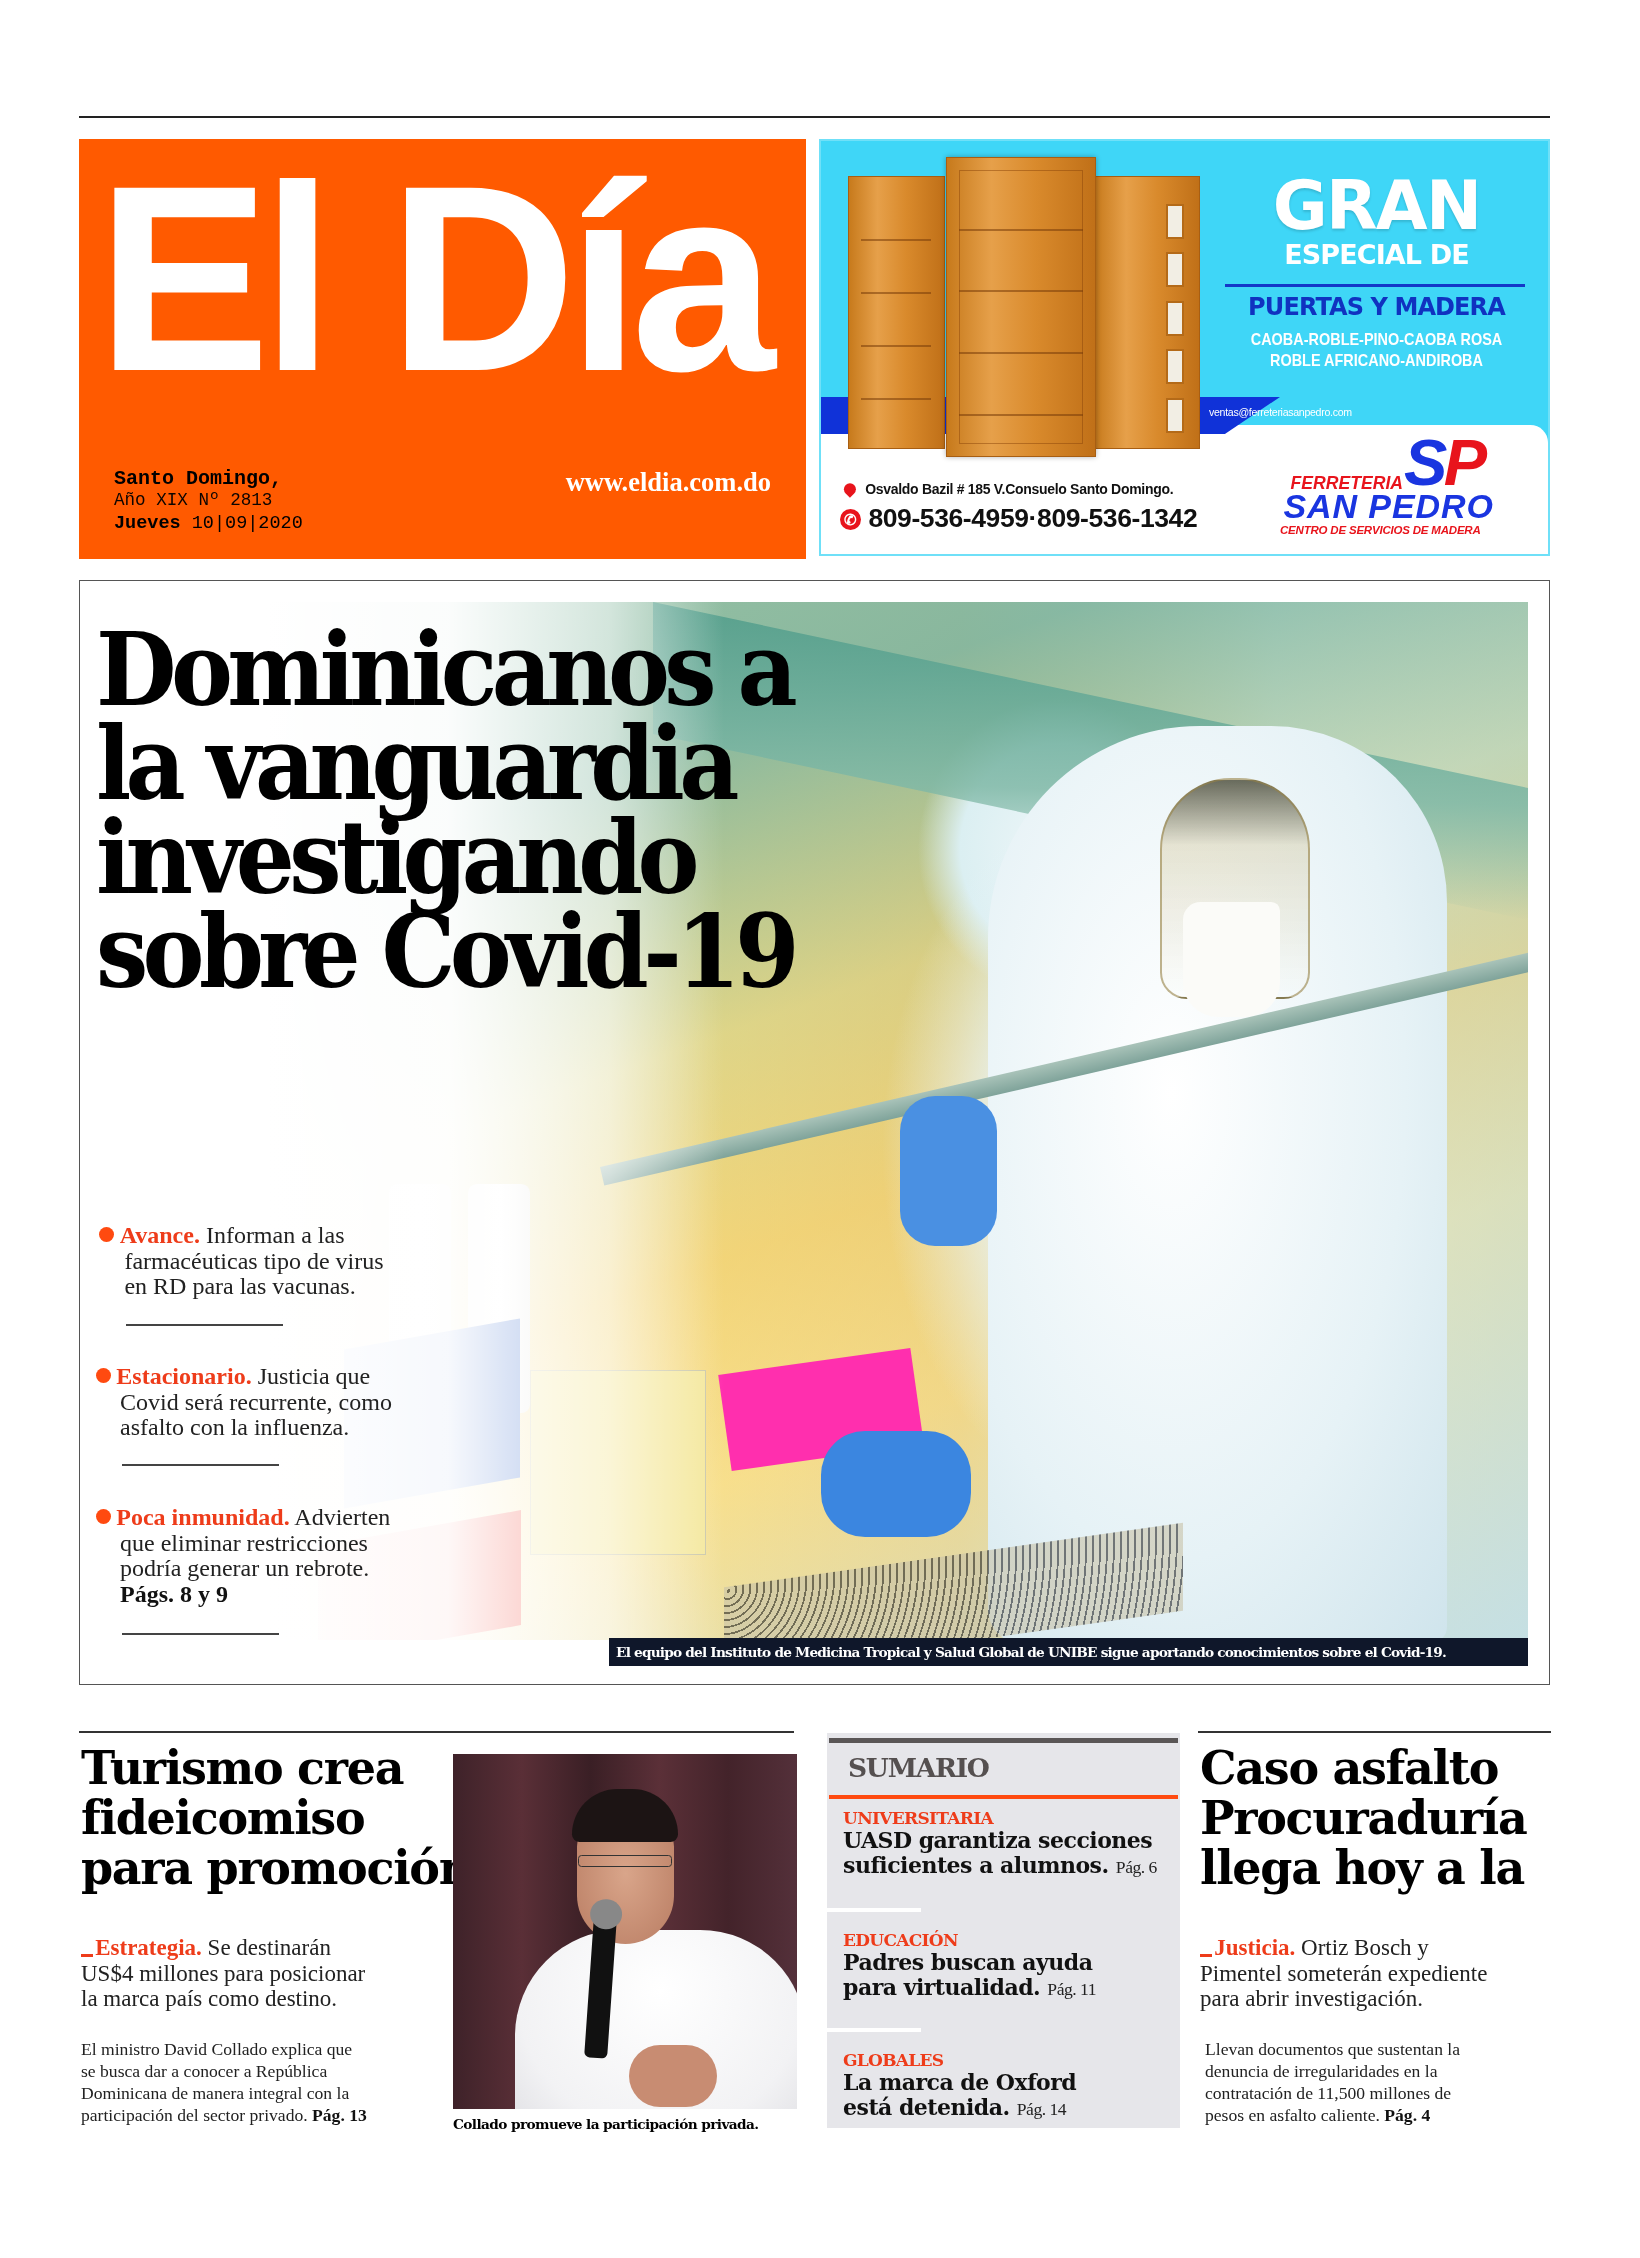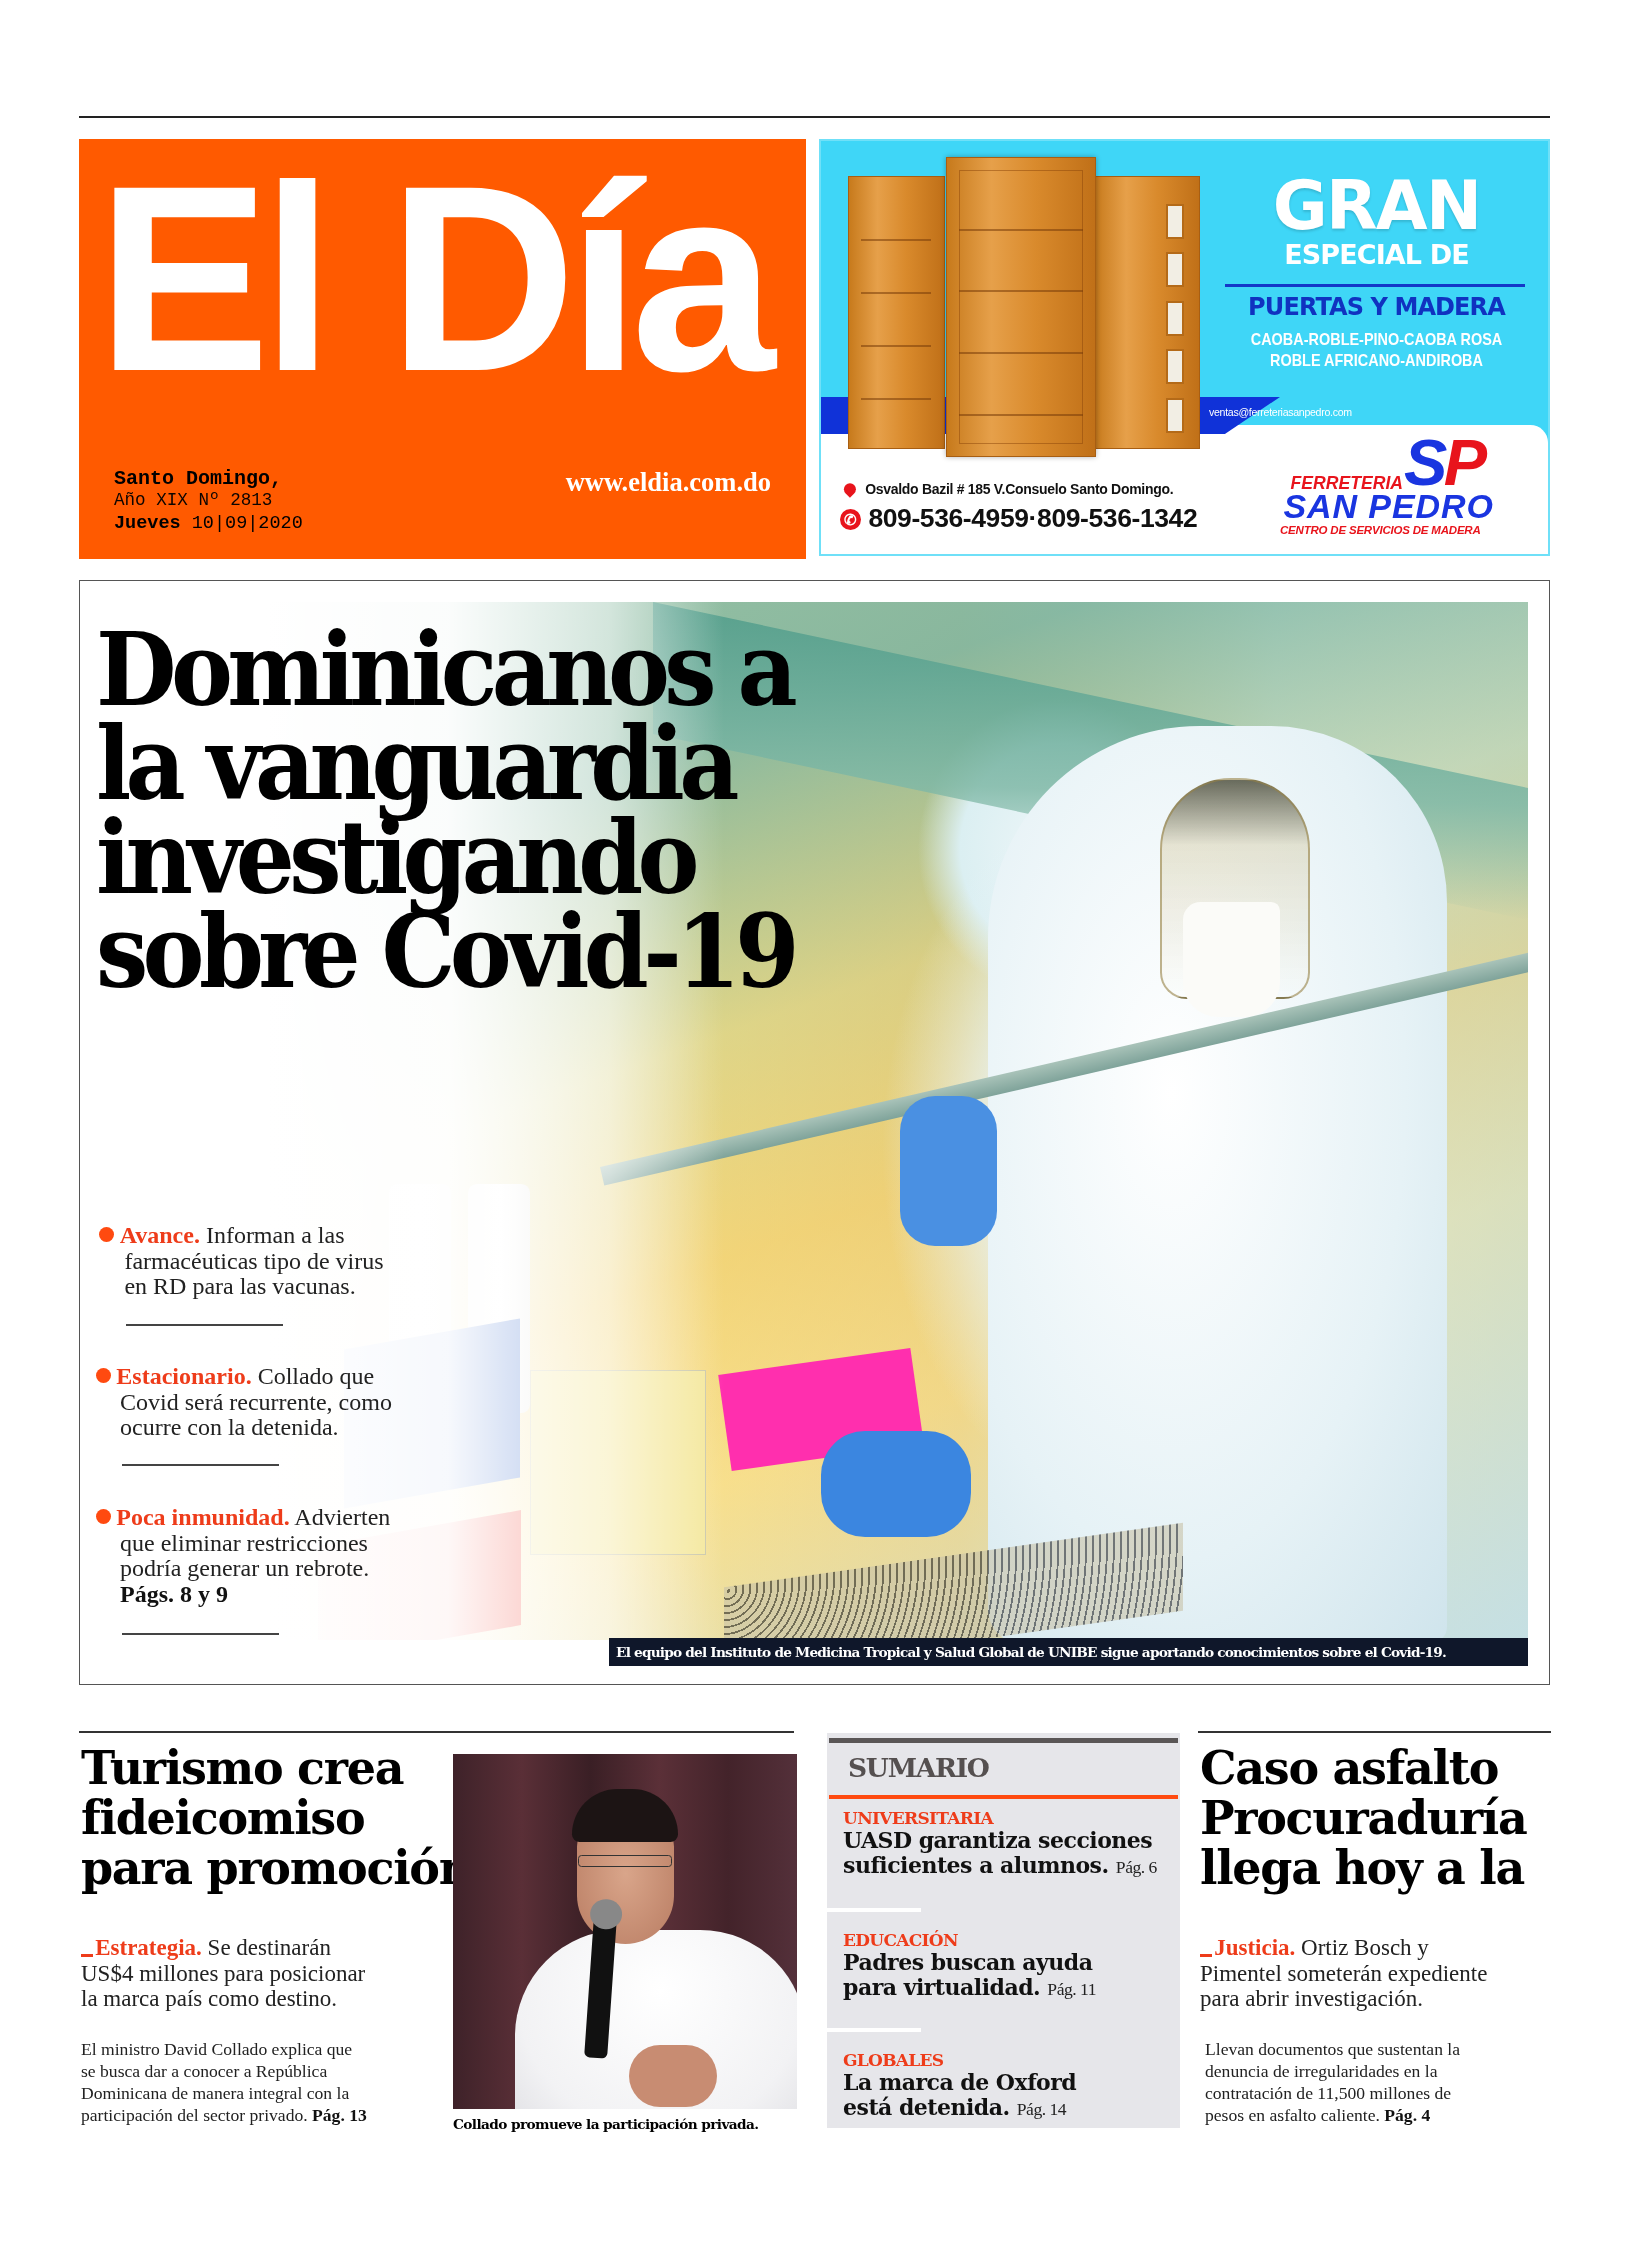--- a/index.html
+++ b/index.html
@@ -201,23 +201,23 @@
   </div>
 
   <div class="bullet" style="left:19.4px; top:642px;">
     <div><span class="dot"></span><span class="kw">Avance.</span><span> Informan a las</span></div>
     <div style="padding-left:25px">farmacéuticas tipo de virus</div>
     <div style="padding-left:25px">en RD para las vacunas.</div>
   </div>
   <div class="bullet-rule" style="left:46px; top:743px;"></div>
 
   <div class="bullet" style="left:16px; top:783px;">
-    <div><span class="dot"></span><span class="kw">Estacionario.</span><span> Collado que</span></div>
+    <div><span class="dot"></span><span class="kw">Estacionario.</span><span> Justicia que</span></div>
     <div style="padding-left:24px">Covid será recurrente, como</div>
-    <div style="padding-left:24px">ocurre con la detenida.</div>
+    <div style="padding-left:24px">asfalto con la influenza.</div>
   </div>
   <div class="bullet-rule" style="left:42px; top:883px;"></div>
 
   <div class="bullet" style="left:16px; top:924px;">
     <div><span class="dot"></span><span class="kw">Poca inmunidad.</span><span> Advierten</span></div>
     <div style="padding-left:24px">que eliminar restricciones</div>
     <div style="padding-left:24px">podría generar un rebrote.</div>
     <div style="padding-left:24px" class="pg">Págs. 8 y 9</div>
   </div>
   <div class="bullet-rule" style="left:42px; top:1052px;"></div>

